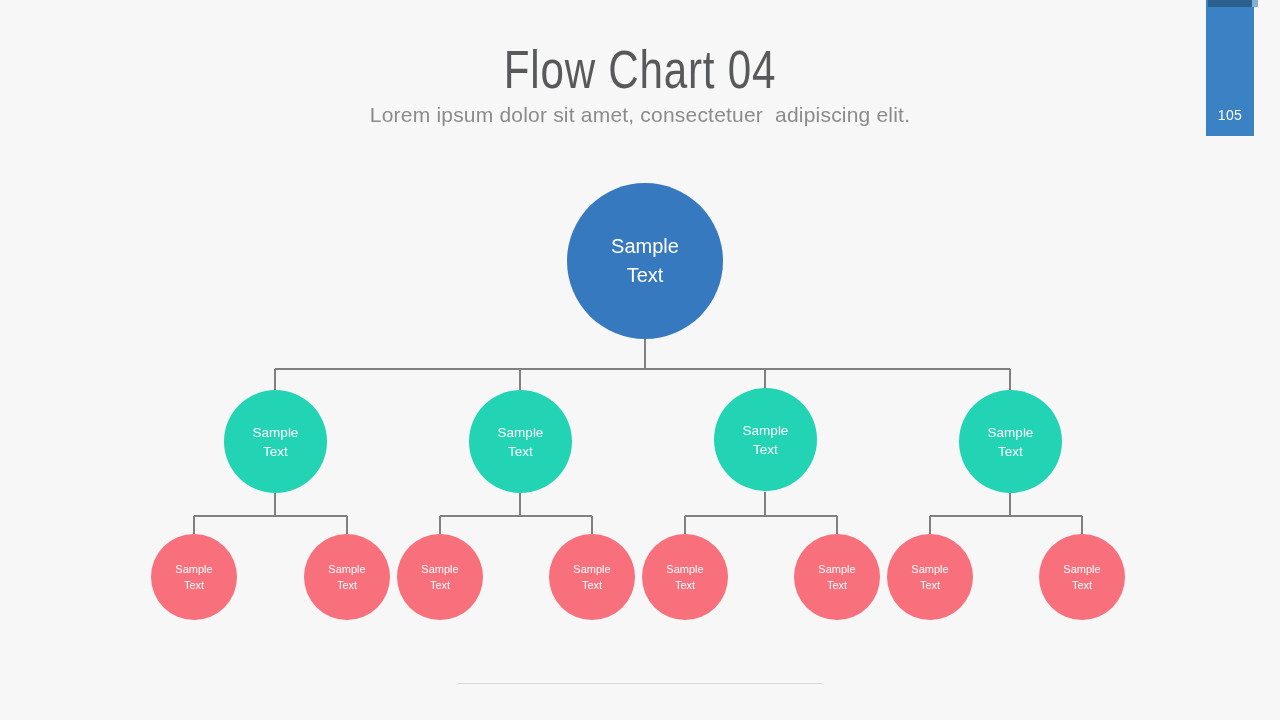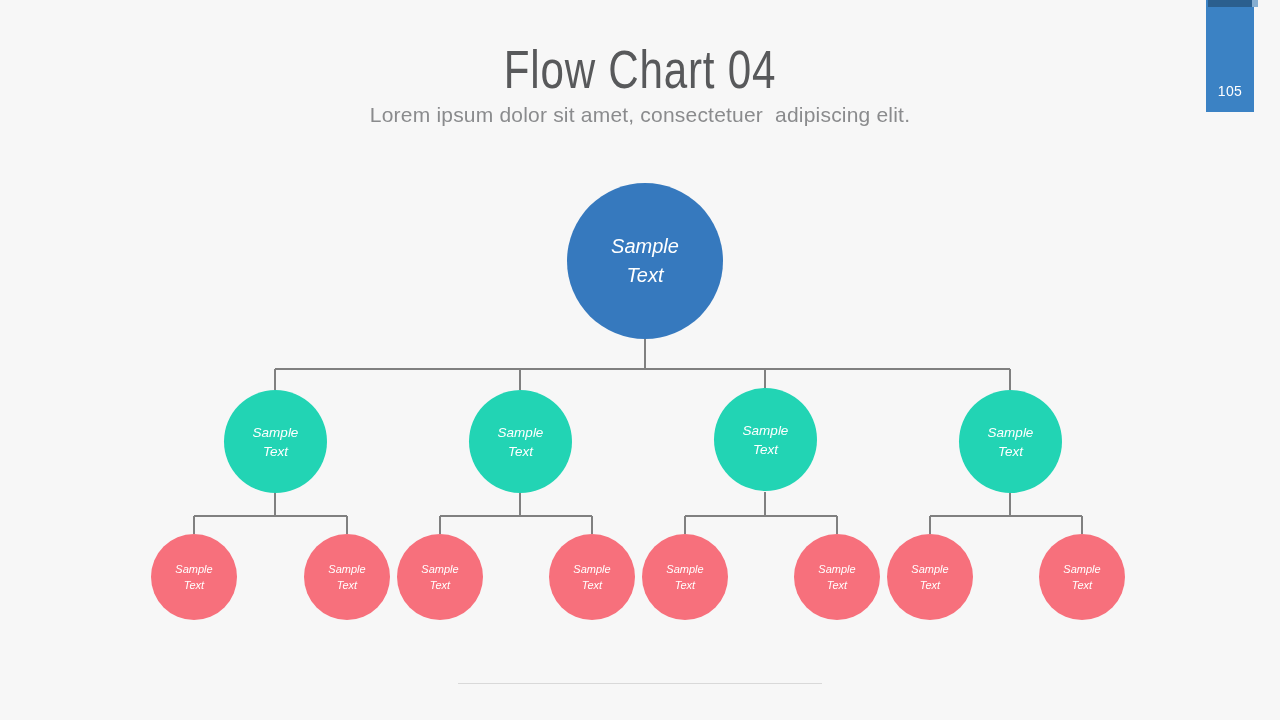--- a/index.html
+++ b/index.html
@@ -11,41 +11,41 @@
   * { box-sizing:border-box; }
   html,body { margin:0; padding:0; }
   body {
     width:1280px; height:720px; overflow:hidden; position:relative;
     background:var(--background);
     font-family:"Liberation Sans", sans-serif;
   }
   .slide { position:absolute; inset:0; }
 
   
-  .page-tab { position:absolute; left:1206px; top:0; width:48px; height:112px; background:var(--tab-main); }
+  .page-tab { position:absolute; left:1206px; top:0; width:48px; height:136px; background:var(--tab-main); }
   .tab-strip { position:absolute; left:2px; top:0; width:44px; height:7px; background:var(--tab-strip); }
   .tab-strip-light { position:absolute; left:46px; top:0; width:6px; height:7px; background:var(--tab-strip-light); }
   .tab-number { position:absolute; bottom:13px; left:0; width:100%; text-align:center;
     color:#fff; font-size:14px; letter-spacing:0.3px; }
 
   
   .title { position:absolute; top:41px; left:0; right:0; margin:0; text-align:center;
     font-size:54px; line-height:1.06; font-weight:300; color:var(--title);
     letter-spacing:1px; transform:scaleX(0.78); }
   .subtitle { position:absolute; top:103px; left:0; right:0; margin:0; text-align:center;
     font-size:21px; color:var(--subtitle); white-space:pre-wrap; letter-spacing:0.2px; }
 
   
   .connectors { position:absolute; left:0; top:0; width:1280px; height:720px;
     color:var(--connector); pointer-events:none; }
 
   
   .node { position:absolute; border-radius:50%; color:var(--node-text);
     display:flex; align-items:center; justify-content:center; text-align:center;
-    white-space:pre-line;font-style:italic; }
+    white-space:pre-line; }
   .node-root { width:156px; height:156px; background:var(--root-node);
     font-size:20px; line-height:29px; }
   .node-l2 { width:103px; height:103px; background:var(--level2-node);
     font-size:13.5px; line-height:19px; }
   .node-l3 { width:86px; height:86px; background:var(--level3-node);
     font-size:11px; line-height:16px; }
 
   
   .footer-line { position:absolute; left:458px; top:683px; width:364px; height:1px; background:var(--footer-line); }
   .footer-text { position:absolute; left:0; right:0; top:692px; text-align:center;

